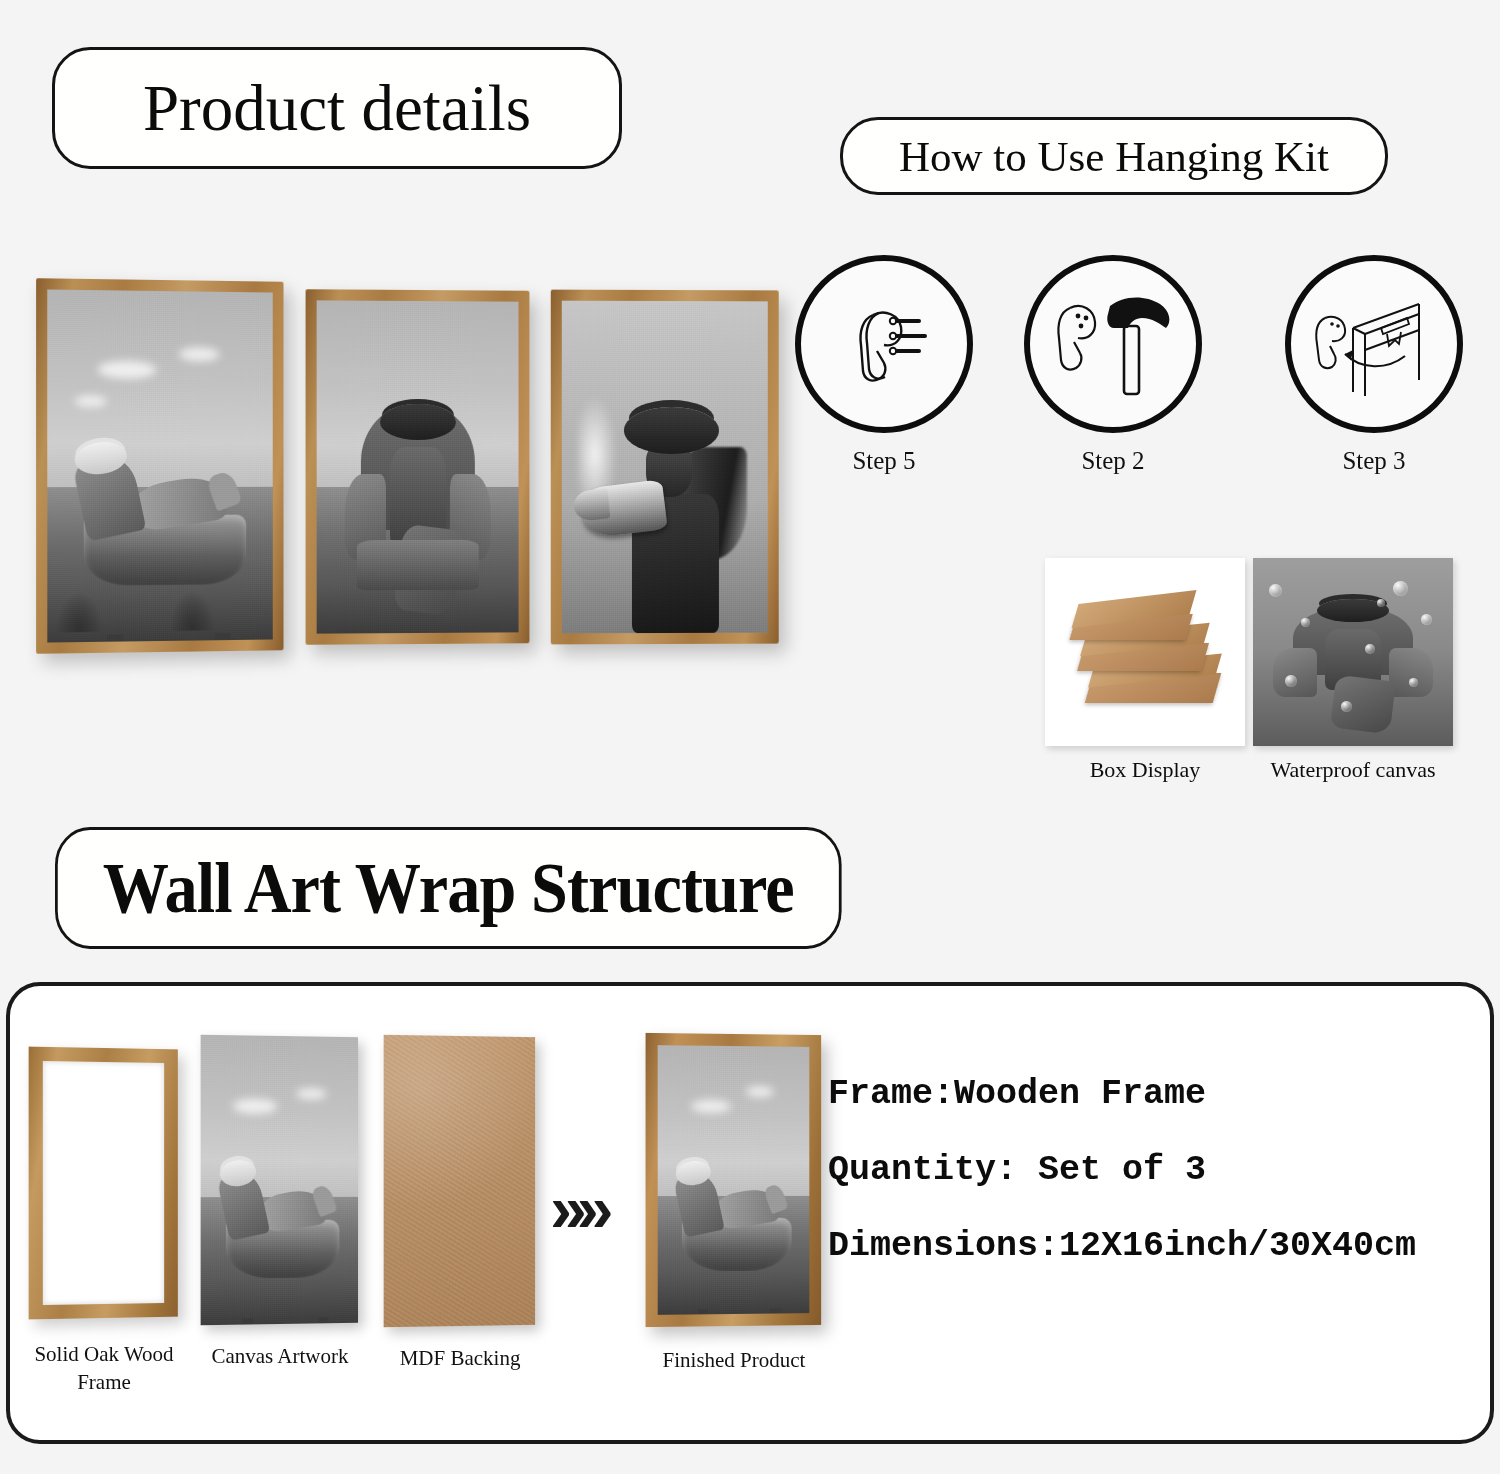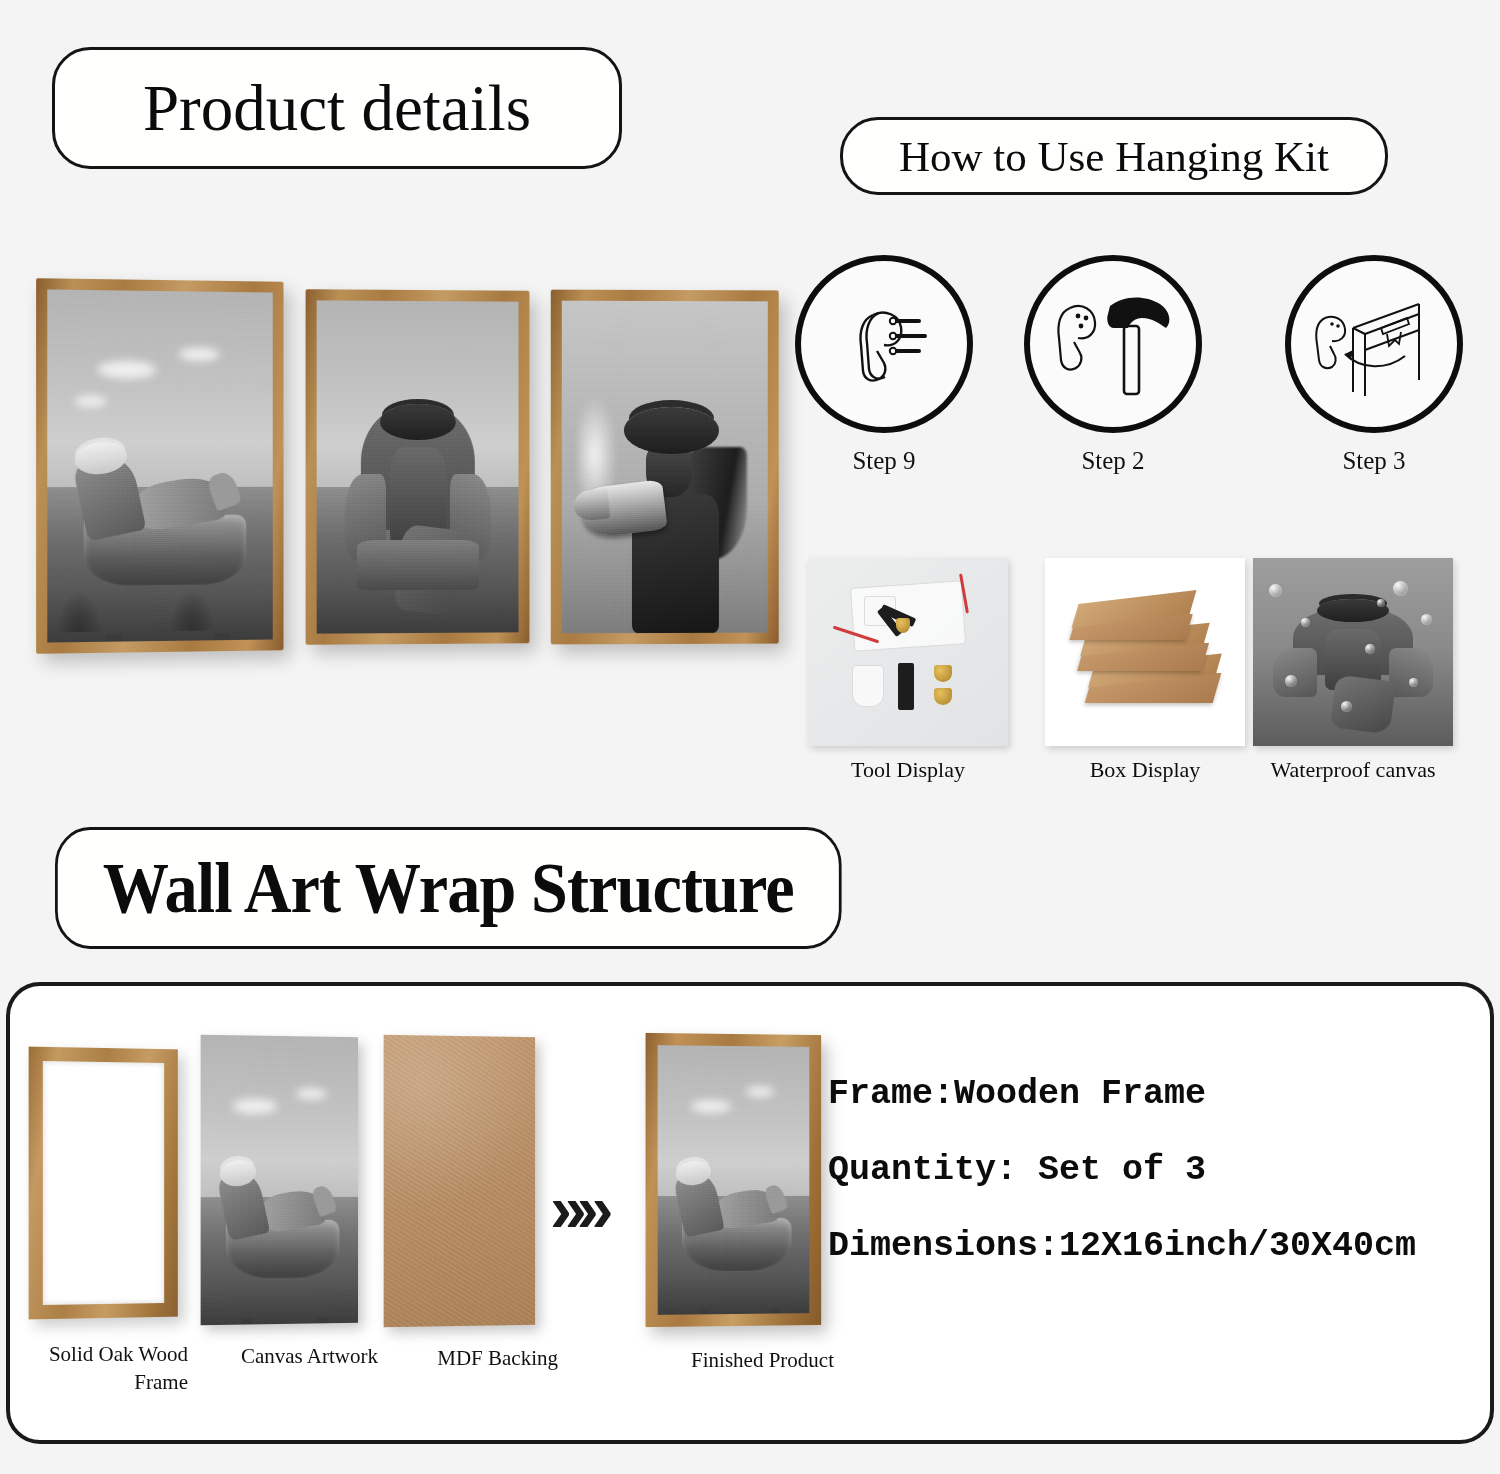--- a/index.html
+++ b/index.html
@@ -183,21 +183,21 @@
            background: linear-gradient(180deg,#9e9e9e 0%,#8a8a8a 48%,#5c5c5c 100%); }
   .drop  { position:absolute; border-radius:50%;
            background: radial-gradient(circle at 32% 28%, rgba(255,255,255,.95), rgba(255,255,255,.12) 62%, rgba(255,255,255,0) 70%);
            box-shadow: inset 0 0 3px rgba(255,255,255,.6); }
 
   
   #wrap-panel {
     position: absolute; left: 6px; top: 982px; width: 1488px; height: 462px;
     background: #fff; border: 4px solid #1a1a1a; border-radius: 34px;
   }
-  .wp-item { position:absolute; text-align:right; }
+  .wp-item { position:absolute; text-align:center; }
   .wp-caption { font-size: 21px; color:#111; line-height: 1.35;
                 font-family:"Liberation Serif","DejaVu Serif",serif; }
 
   
   #oak-frame { left: 10px; top: 62px; width: 168px; }
   .empty-frame { width: 150px; height: 270px; margin: 0 auto 22px;
     background: linear-gradient(100deg,#9a6e36 0%,#c49a60 15%,#ab7f46 40%,#c69c62 62%,#a3763c 85%,#8c6130 100%);
     padding: 14px; transform: perspective(760px) rotateY(6deg);
     box-shadow: 6px 7px 14px rgba(0,0,0,.2); }
   .empty-frame .white { width:100%; height:100%; background:#fff; box-shadow: inset 0 0 6px rgba(0,0,0,.18); }
@@ -316,21 +316,21 @@
           <path d="M50 24 C40 28 36 40 38 54 L40 80 C41 88 48 92 56 88" fill="none" stroke="#111" stroke-width="2.4"></path>
           <path d="M44 26 C56 20 70 26 72 38 C74 50 66 58 55 56" fill="none" stroke="#111" stroke-width="2.4"></path>
           <rect x="66" y="30" width="26" height="4" rx="2" fill="#111"></rect>
           <rect x="66" y="45" width="32" height="4" rx="2" fill="#111"></rect>
           <rect x="66" y="60" width="26" height="4" rx="2" fill="#111"></rect>
           <circle cx="64" cy="32" r="3.2" fill="none" stroke="#111" stroke-width="2"></circle>
           <circle cx="64" cy="47" r="3.2" fill="none" stroke="#111" stroke-width="2"></circle>
           <circle cx="64" cy="62" r="3.2" fill="none" stroke="#111" stroke-width="2"></circle>
         </svg>
       </div>
-      <div class="step-label">Step 9</div>
+      <div class="step-label">Step 5</div>
     </div>
 
     <div class="step" id="step-2">
       <div class="step-circle">
         <svg width="130" height="120" viewBox="0 0 130 120">
           <path d="M22 24 C12 28 9 40 11 54 L13 76 C14 84 21 88 28 84 C33 81 35 74 32 69 L26 58" fill="none" stroke="#111" stroke-width="2.2"></path>
           <path d="M22 24 C34 18 46 26 47 38 C48 49 40 56 30 54" fill="none" stroke="#111" stroke-width="2.2"></path>
           <circle cx="30" cy="32" r="2.4" fill="#111"></circle>
           <circle cx="38" cy="34" r="2.4" fill="#111"></circle>
           <circle cx="33" cy="42" r="2.4" fill="#111"></circle>
@@ -362,37 +362,20 @@
           <path d="M36 70 L44 66 L42 76 Z" fill="#111"></path>
         </svg>
       </div>
       <div class="step-label">Step 3</div>
     </div>
 
   </div>
 
   <div class="thumbs">
 
-    <div class="thumb" id="thumb-1">
-      <div class="thumb-img">
-        <div class="tool-bg"></div>
-        <div class="baggie"></div>
-        <div class="bag-stripe" style="left:12%;top:40%;width:24%;transform:rotate(18deg);"></div>
-        <div class="bag-stripe" style="left:68%;top:18%;width:20%;transform:rotate(80deg);"></div>
-        <div class="hw-white" style="left:28%;top:20%;width:16%;height:16%;"></div>
-        <div class="hw-black" style="left:36%;top:28%;width:18%;height:5%;transform:rotate(24deg);"></div>
-        <div class="hw-black" style="left:33%;top:32%;width:16%;height:4%;transform:rotate(52deg);"></div>
-        <div class="hw-brass" style="left:44%;top:32%;width:7%;height:8%;"></div>
-        <div class="hw-white" style="left:22%;top:57%;width:16%;height:22%;border-radius:5px 5px 12px 12px;"></div>
-        <div class="hw-black" style="left:45%;top:56%;width:8%;height:25%;"></div>
-        <div class="hw-brass" style="left:63%;top:57%;width:9%;height:9%;"></div>
-        <div class="hw-brass" style="left:63%;top:69%;width:9%;height:9%;"></div>
-      </div>
-      <div class="thumb-cap">Tool Display</div>
-    </div>
 
     <div class="thumb" id="thumb-2">
       <div class="thumb-img">
         <div class="box-bg"></div>
         <div class="carton" style="left:22%;top:61%;width:64%;height:16%;transform:skewX(-16deg);"></div>
         <div class="carton-lid" style="left:24%;top:54%;width:62%;height:11%;transform:skewX(-16deg) skewY(-6deg);"></div>
         <div class="carton" style="left:18%;top:45%;width:62%;height:15%;transform:skewX(-16deg);"></div>
         <div class="carton-lid" style="left:20%;top:38%;width:60%;height:11%;transform:skewX(-16deg) skewY(-6deg);"></div>
         <div class="carton" style="left:14%;top:30%;width:58%;height:14%;transform:skewX(-16deg);"></div>
         <div class="carton-lid" style="left:16%;top:21%;width:57%;height:13%;transform:skewX(-16deg) skewY(-7deg);"></div>

